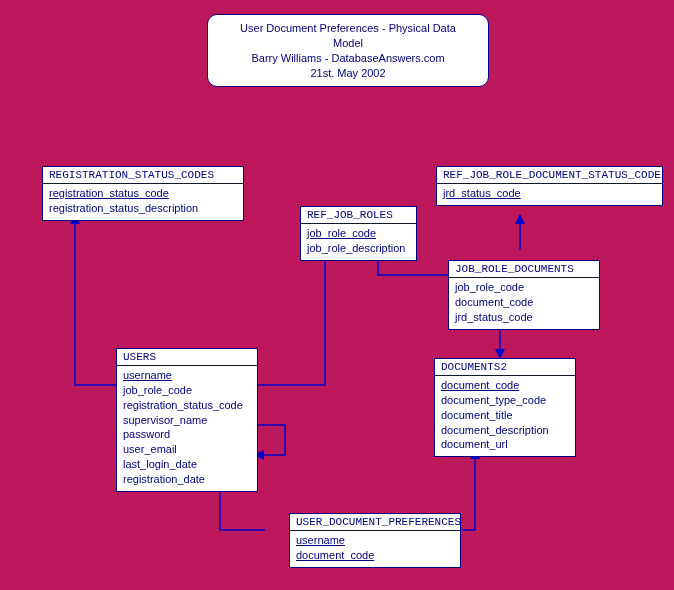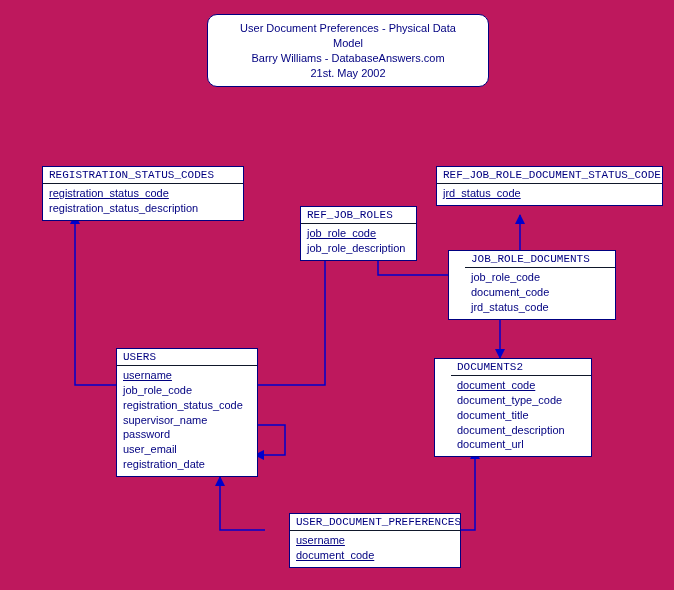--- a/index.html
+++ b/index.html
@@ -104,43 +104,44 @@
     </div>
   </div>
 
   <div class="entity" style="left:436px; top:166px; width:225px;">
     <div class="header">REF_JOB_ROLE_DOCUMENT_STATUS_CODE</div>
     <div class="body">
       <div class="pk">jrd_status_code</div>
     </div>
   </div>
 
-  <div class="entity" style="left:448px; top:250px; width:150px;padding-left:16px;">
+  <div class="entity" style="left:448px; top:260px; width:150px;">
     <div class="header">JOB_ROLE_DOCUMENTS</div>
     <div class="body">
       <div>job_role_code</div>
       <div>document_code</div>
       <div>jrd_status_code</div>
     </div>
   </div>
 
   <div class="entity" style="left:116px; top:348px; width:140px;">
     <div class="header">USERS</div>
     <div class="body">
       <div class="pk">username</div>
       <div>job_role_code</div>
       <div>registration_status_code</div>
       <div>supervisor_name</div>
       <div>password</div>
       <div>user_email</div>
+      <div>last_login_date</div>
       <div>registration_date</div>
     </div>
   </div>
 
-  <div class="entity" style="left:434px; top:358px; width:140px;padding-left:16px;">
+  <div class="entity" style="left:434px; top:358px; width:140px;">
     <div class="header">DOCUMENTS2</div>
     <div class="body">
       <div class="pk">document_code</div>
       <div>document_type_code</div>
       <div>document_title</div>
       <div>document_description</div>
       <div>document_url</div>
     </div>
   </div>
 

